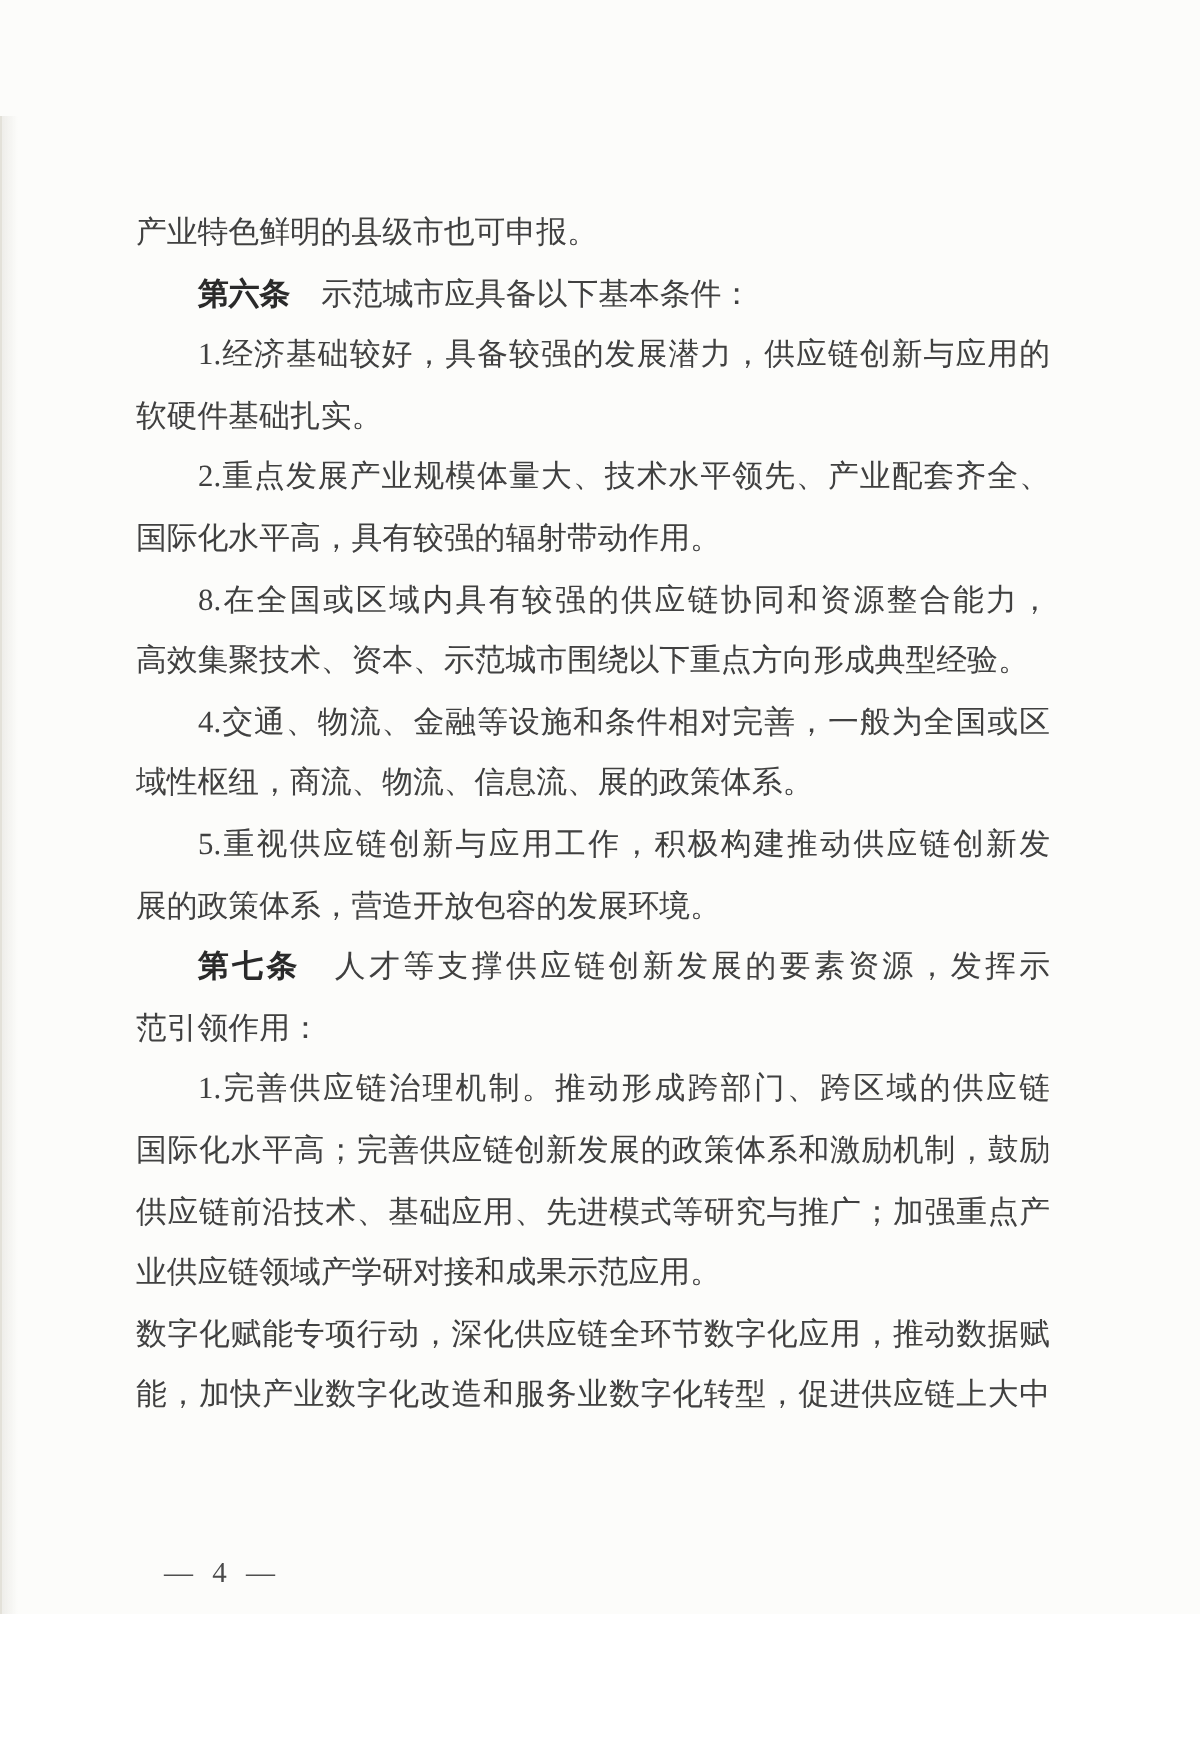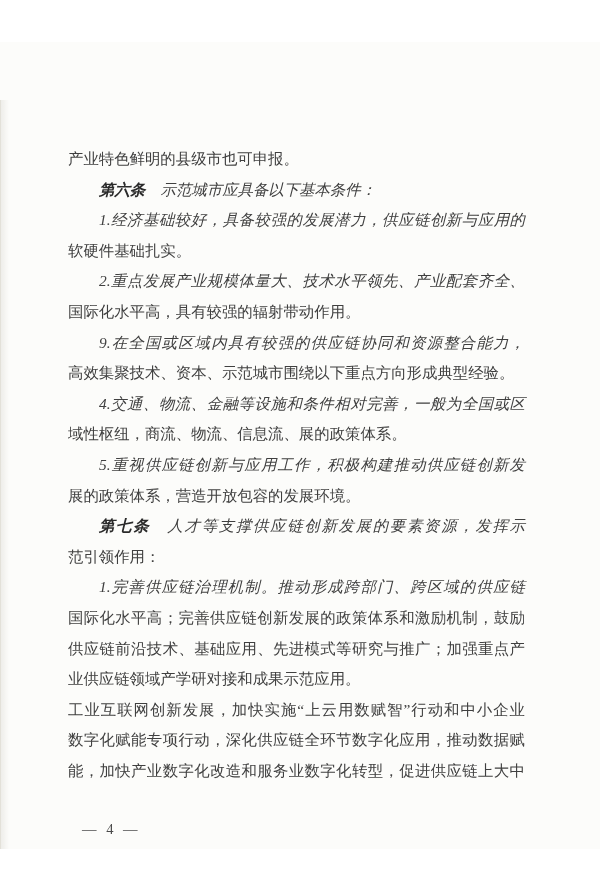--- a/index.html
+++ b/index.html
@@ -3,21 +3,20 @@
 <meta charset="utf-8">
 <style>
   html, body { margin: 0; padding: 0; }
   .page {
     position: relative;
     width: 600px;
     height: 807px;
     background: #fcfcfa;
     overflow: hidden;
     font-family: "Liberation Serif", "DejaVu Serif", serif;
-    margin-top: 42px;
   }
   
   .scan-edge {
     position: absolute;
     left: 0; top: 58px; bottom: 0;
     width: 10px;
     background: linear-gradient(to right, rgba(120,112,95,0.10), rgba(120,112,95,0.0) 80%);
     border-left: 1px solid rgba(150,142,120,0.25);
     pointer-events: none;
   }
@@ -30,21 +29,21 @@
     line-height: 30.6px;
     color: #404040;
     text-align: left;
   }
   .line { white-space: nowrap; }
   .line.fill {
     white-space: normal;
     text-align: justify;
     text-align-last: justify;
   }
-  .line.indent { padding-left: 31px; font-style: italic; }
+  .line.indent { padding-left: 31px; }
   .line.fill.indent { width: 426px; }
   .bold { font-weight: 700; color: #2a2a2a; }
   .footer {
     position: absolute;
     left: 82px;
     top: 779px;
     font-size: 14.5px;
     letter-spacing: 3px;
     color: #4a4a4a;
   }
@@ -55,31 +54,30 @@
 <div class="page">
   <div class="scan-edge"></div>
 
   <div class="doc-body">
     <div class="line">产业特色鲜明的县级市也可申报。</div>
     <div class="line indent"><span class="bold">第六条</span><span>　示范城市应具备以下基本条件：</span></div>
     <div class="line fill indent">1.经济基础较好，具备较强的发展潜力，供应链创新与应用的</div>
     <div class="line">软硬件基础扎实。</div>
     <div class="line fill indent">2.重点发展产业规模体量大、技术水平领先、产业配套齐全、</div>
     <div class="line">国际化水平高，具有较强的辐射带动作用。</div>
-    <div class="line fill indent">9.在全国或区域内具有较强的供应链协同和资源整合能力，</div>
+    <div class="line fill indent">8.在全国或区域内具有较强的供应链协同和资源整合能力，</div>
     <div class="line">高效集聚技术、资本、示范城市围绕以下重点方向形成典型经验。</div>
     <div class="line fill indent">4.交通、物流、金融等设施和条件相对完善，一般为全国或区</div>
     <div class="line">域性枢纽，商流、物流、信息流、展的政策体系。</div>
     <div class="line fill indent">5.重视供应链创新与应用工作，积极构建推动供应链创新发</div>
     <div class="line">展的政策体系，营造开放包容的发展环境。</div>
     <div class="line fill indent"><span class="bold">第七条</span><span>　人才等支撑供应链创新发展的要素资源，发挥示</span></div>
     <div class="line">范引领作用：</div>
     <div class="line fill indent">1.完善供应链治理机制。推动形成跨部门、跨区域的供应链</div>
     <div class="line fill">国际化水平高；完善供应链创新发展的政策体系和激励机制，鼓励</div>
     <div class="line fill">供应链前沿技术、基础应用、先进模式等研究与推广；加强重点产</div>
     <div class="line">业供应链领域产学研对接和成果示范应用。</div>
-    <div class="line fill">工业互联网创新发展，加快实施“上云用数赋智”行动和中小企业</div>
     <div class="line fill">数字化赋能专项行动，深化供应链全环节数字化应用，推动数据赋</div>
     <div class="line fill">能，加快产业数字化改造和服务业数字化转型，促进供应链上大中</div>
   </div>
 
   <div class="footer">— 4 —</div>
 </div>
 
 </body></html>

